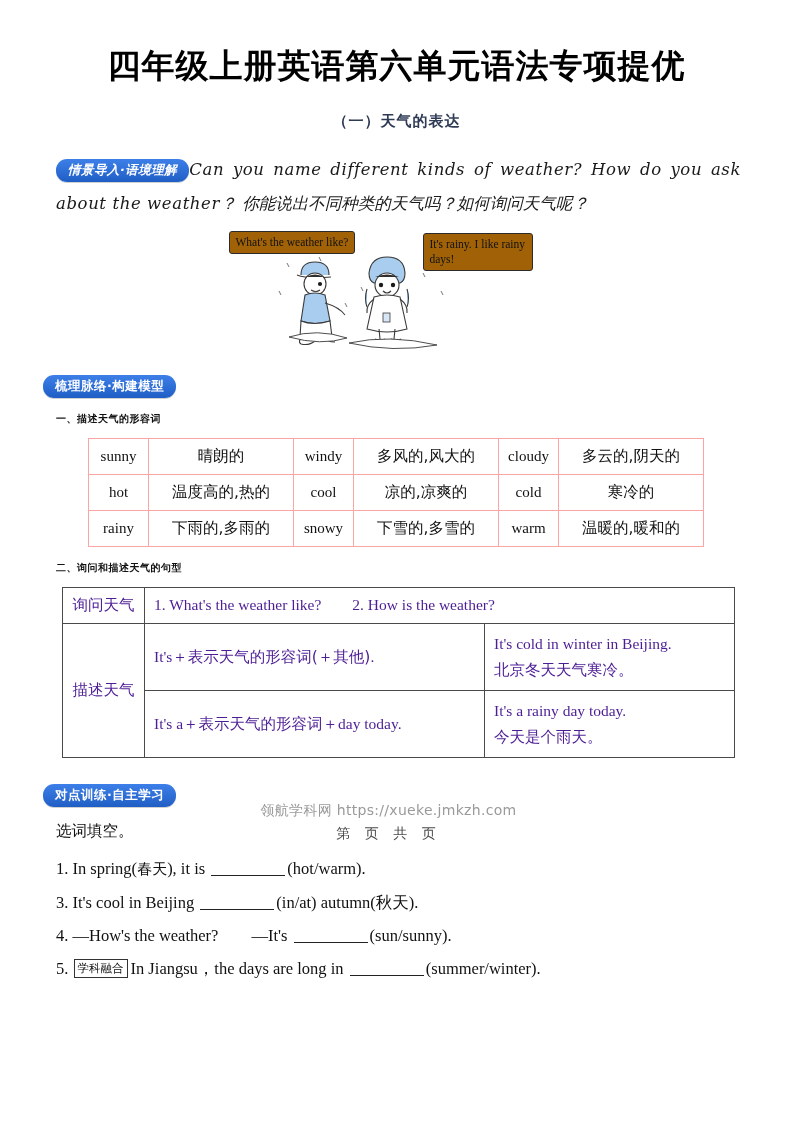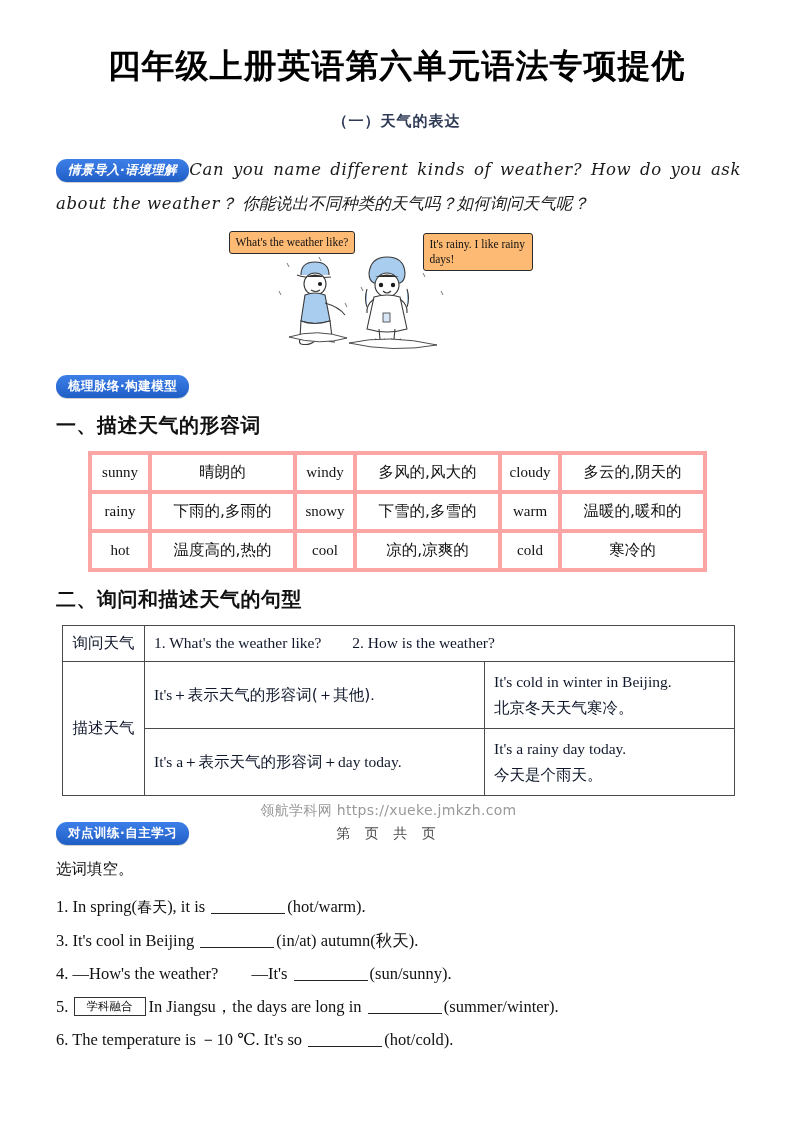--- a/index.html
+++ b/index.html
@@ -86,55 +86,55 @@
   
   .illustration {
     position: relative;
     width: 340px;
     height: 120px;
     margin: 8px auto 0 auto;
   }
   .bubble {
     position: absolute;
     border: 1.4px solid #2b2b2b;
-    background: #fdba74;
+    background: #a16207;
     border-radius: 3px;
     font-size: 11.5px;
     line-height: 15px;
     padding: 3px 6px;
     font-family: "Liberation Serif", "DejaVu Serif", serif;
     color: #111;
     white-space: nowrap;
   }
   .bubble-left { left: 2px; top: 2px; }
   .bubble-right { left: 196px; top: 4px; white-space: normal; width: 96px; }
 
   
-  .sec-badge-row { margin: 26px 0 0 56px; }
+  .sec-badge-row { margin: 26px 0 0 43px; }
   .sec-heading {
     margin: 14px 0 0 56px;
     font-family: "DejaVu Sans", "Liberation Sans", sans-serif;
     font-weight: bold;
-    font-size: 20px;
+    font-size: 10px;
     color: #111;
     letter-spacing: 0.5px;
   }
 
   
   table {
     border-collapse: collapse;
     font-family: "Liberation Serif", "DejaVu Serif", serif;
   }
   .vocab-table {
     margin: 12px 0 0 88px;
     width: 616px;
     table-layout: fixed;
   }
   .vocab-table td {
-    border: 4px solid #fca5a5;
+    border: 1px solid #fca5a5;
     height: 35px;
     text-align: center;
     font-size: 15.5px;
     padding: 0 2px;
     color: #111;
   }
   .vocab-table td.word {
     font-family: "Liberation Serif", "DejaVu Serif", serif;
     font-size: 15px;
   }
@@ -147,21 +147,21 @@
 
   .pattern-table {
     margin: 12px 0 0 62px;
     width: 672px;
     table-layout: fixed;
   }
   .pattern-table td {
     border: 1px solid #4a4a4a;
     font-size: 15.5px;
     padding: 7px 9px;
-    color: #0f172a;
+    color: #4c1d95;
     vertical-align: middle;
   }
   .pattern-table td.rowlabel {
     text-align: center;
     font-family: "DejaVu Sans", "Liberation Sans", sans-serif;
     font-size: 15.5px;
     width: 82px;
   }
   .pattern-table td.formula {
     font-family: "Liberation Serif", "DejaVu Serif", serif;
@@ -198,21 +198,21 @@
     height: 15px;
     margin: 0 2px;
     vertical-align: -2px;
   }
   .tagbox {
     display: inline-block;
     border: 1.2px solid #333;
     font-family: "DejaVu Sans", "Liberation Sans", sans-serif;
     font-size: 11.5px;
     line-height: 15px;
-    padding: 1px 12px;
+    padding: 1px 3px;
     margin: 0 3px 0 1px;
     vertical-align: 2px;
     color: #111;
   }
 
   
   .footer {
     position: absolute;
     left: 0;
     right: 16px;
@@ -314,34 +314,34 @@
     <tbody>
       <tr>
         <td class="word">sunny</td>
         <td class="mean">晴朗的</td>
         <td class="word">windy</td>
         <td class="mean">多风的,风大的</td>
         <td class="word">cloudy</td>
         <td class="mean">多云的,阴天的</td>
       </tr>
       <tr>
+        <td class="word">hot</td>
+        <td class="mean">温度高的,热的</td>
+        <td class="word">cool</td>
+        <td class="mean">凉的,凉爽的</td>
+        <td class="word">cold</td>
+        <td class="mean">寒冷的</td>
+      </tr>
+      <tr>
         <td class="word">rainy</td>
         <td class="mean">下雨的,多雨的</td>
         <td class="word">snowy</td>
         <td class="mean">下雪的,多雪的</td>
         <td class="word">warm</td>
         <td class="mean">温暖的,暖和的</td>
-      </tr>
-      <tr>
-        <td class="word">hot</td>
-        <td class="mean">温度高的,热的</td>
-        <td class="word">cool</td>
-        <td class="mean">凉的,凉爽的</td>
-        <td class="word">cold</td>
-        <td class="mean">寒冷的</td>
       </tr>
     </tbody>
   </table>
 
   <div class="sec-heading">二、询问和描述天气的句型</div>
 
   <table class="pattern-table">
     <colgroup>
       <col style="width:82px">
         <col style="width:340px">
@@ -395,25 +395,20 @@
       <span>—How's the weather?　　—It's</span>
       <span class="blank"></span><span>(sun/sunny).</span>
     </div>
 
     <div class="q-item">
       <span>5.</span>
       <span class="tagbox">学科融合</span><span>In Jiangsu，the days are long in</span>
       <span class="blank"></span><span>(summer/winter).</span>
     </div>
 
-    <div class="q-item">
-      <span>6.</span>
-      <span>The temperature is －10 ℃. It's so</span>
-      <span class="blank"></span><span>(hot/cold).</span>
-    </div>
 
   </div>
 
   <div class="footer">
     <div class="wm">领航学科网 https://xueke.jmkzh.com</div>
     <div class="pager">第 页 共 页</div>
   </div>
 
 </div>
 

